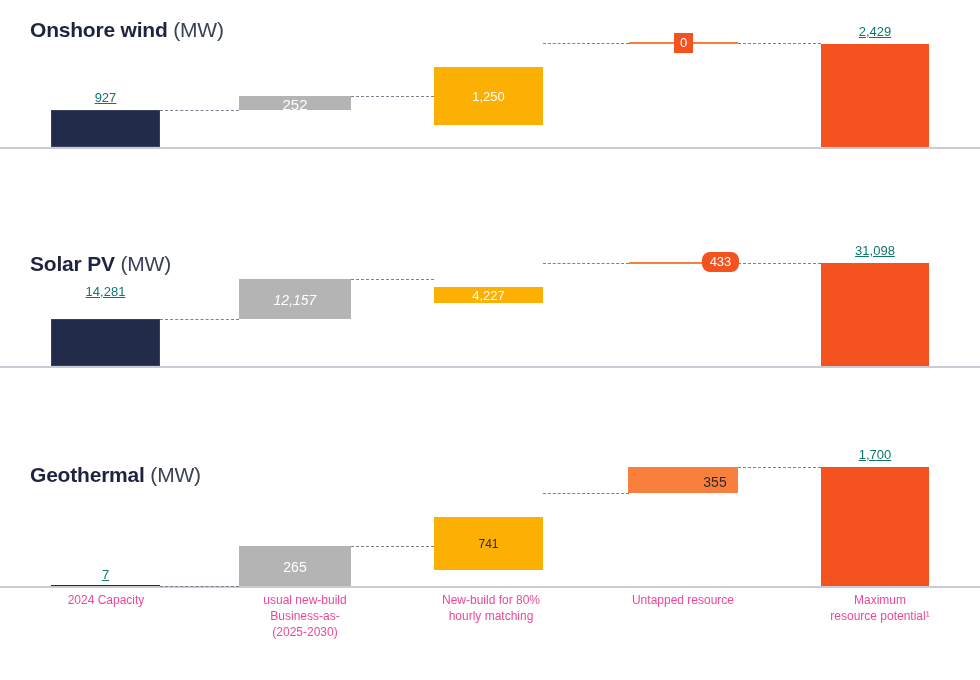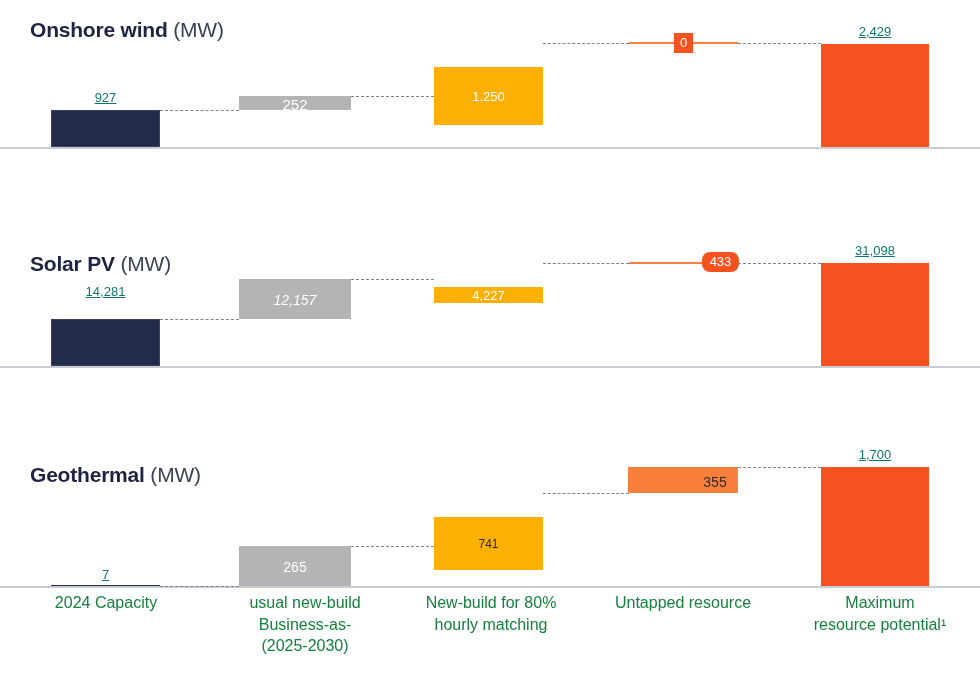--- a/index.html
+++ b/index.html
@@ -110,22 +110,22 @@
   .x-axis {
     position: absolute;
     left: 0;
     top: 592px;
     width: 980px;
     height: 88px;
   }
   .x-tick {
     position: absolute;
     top: 0;
-    font-size: 16px;
-    color: #15803d;
+    font-size: 12px;
+    color: #ec4899;
     text-align: center;
     line-height: 1.35;
   }
 </style>
 </head>
 <body>
 
 <div id="figure">
 
   <div class="panel" style="top:0px;height:200px;">

